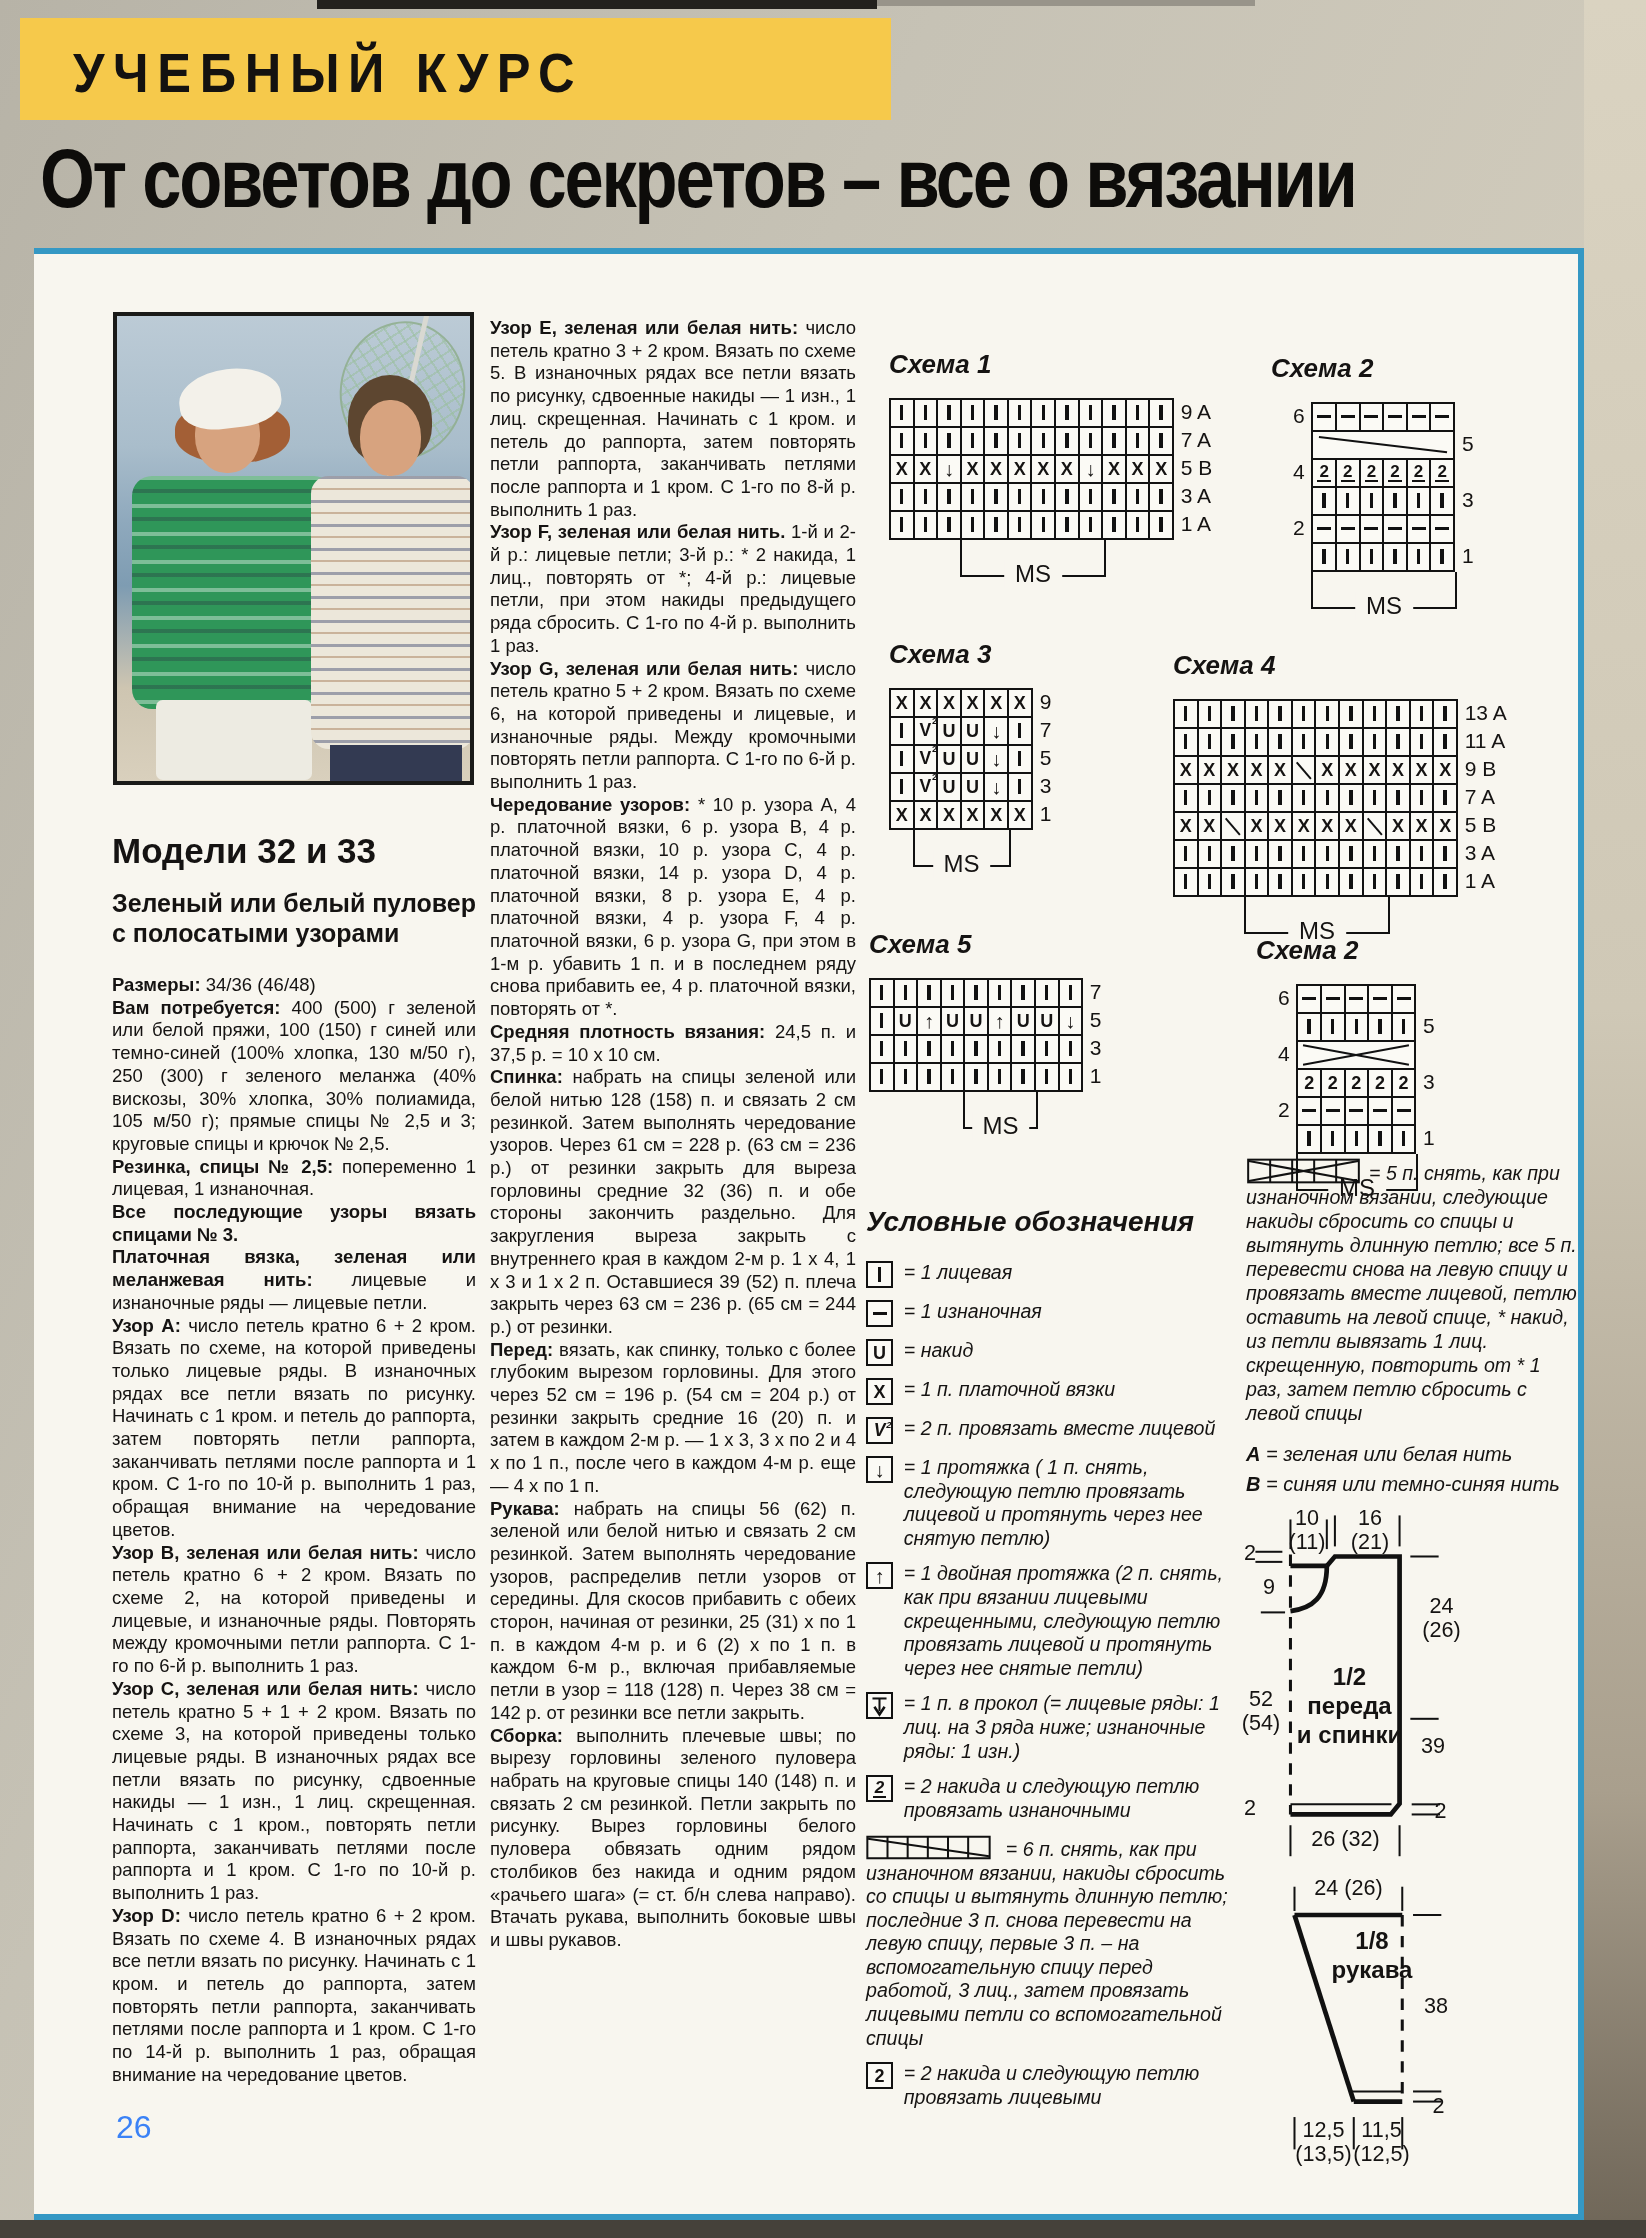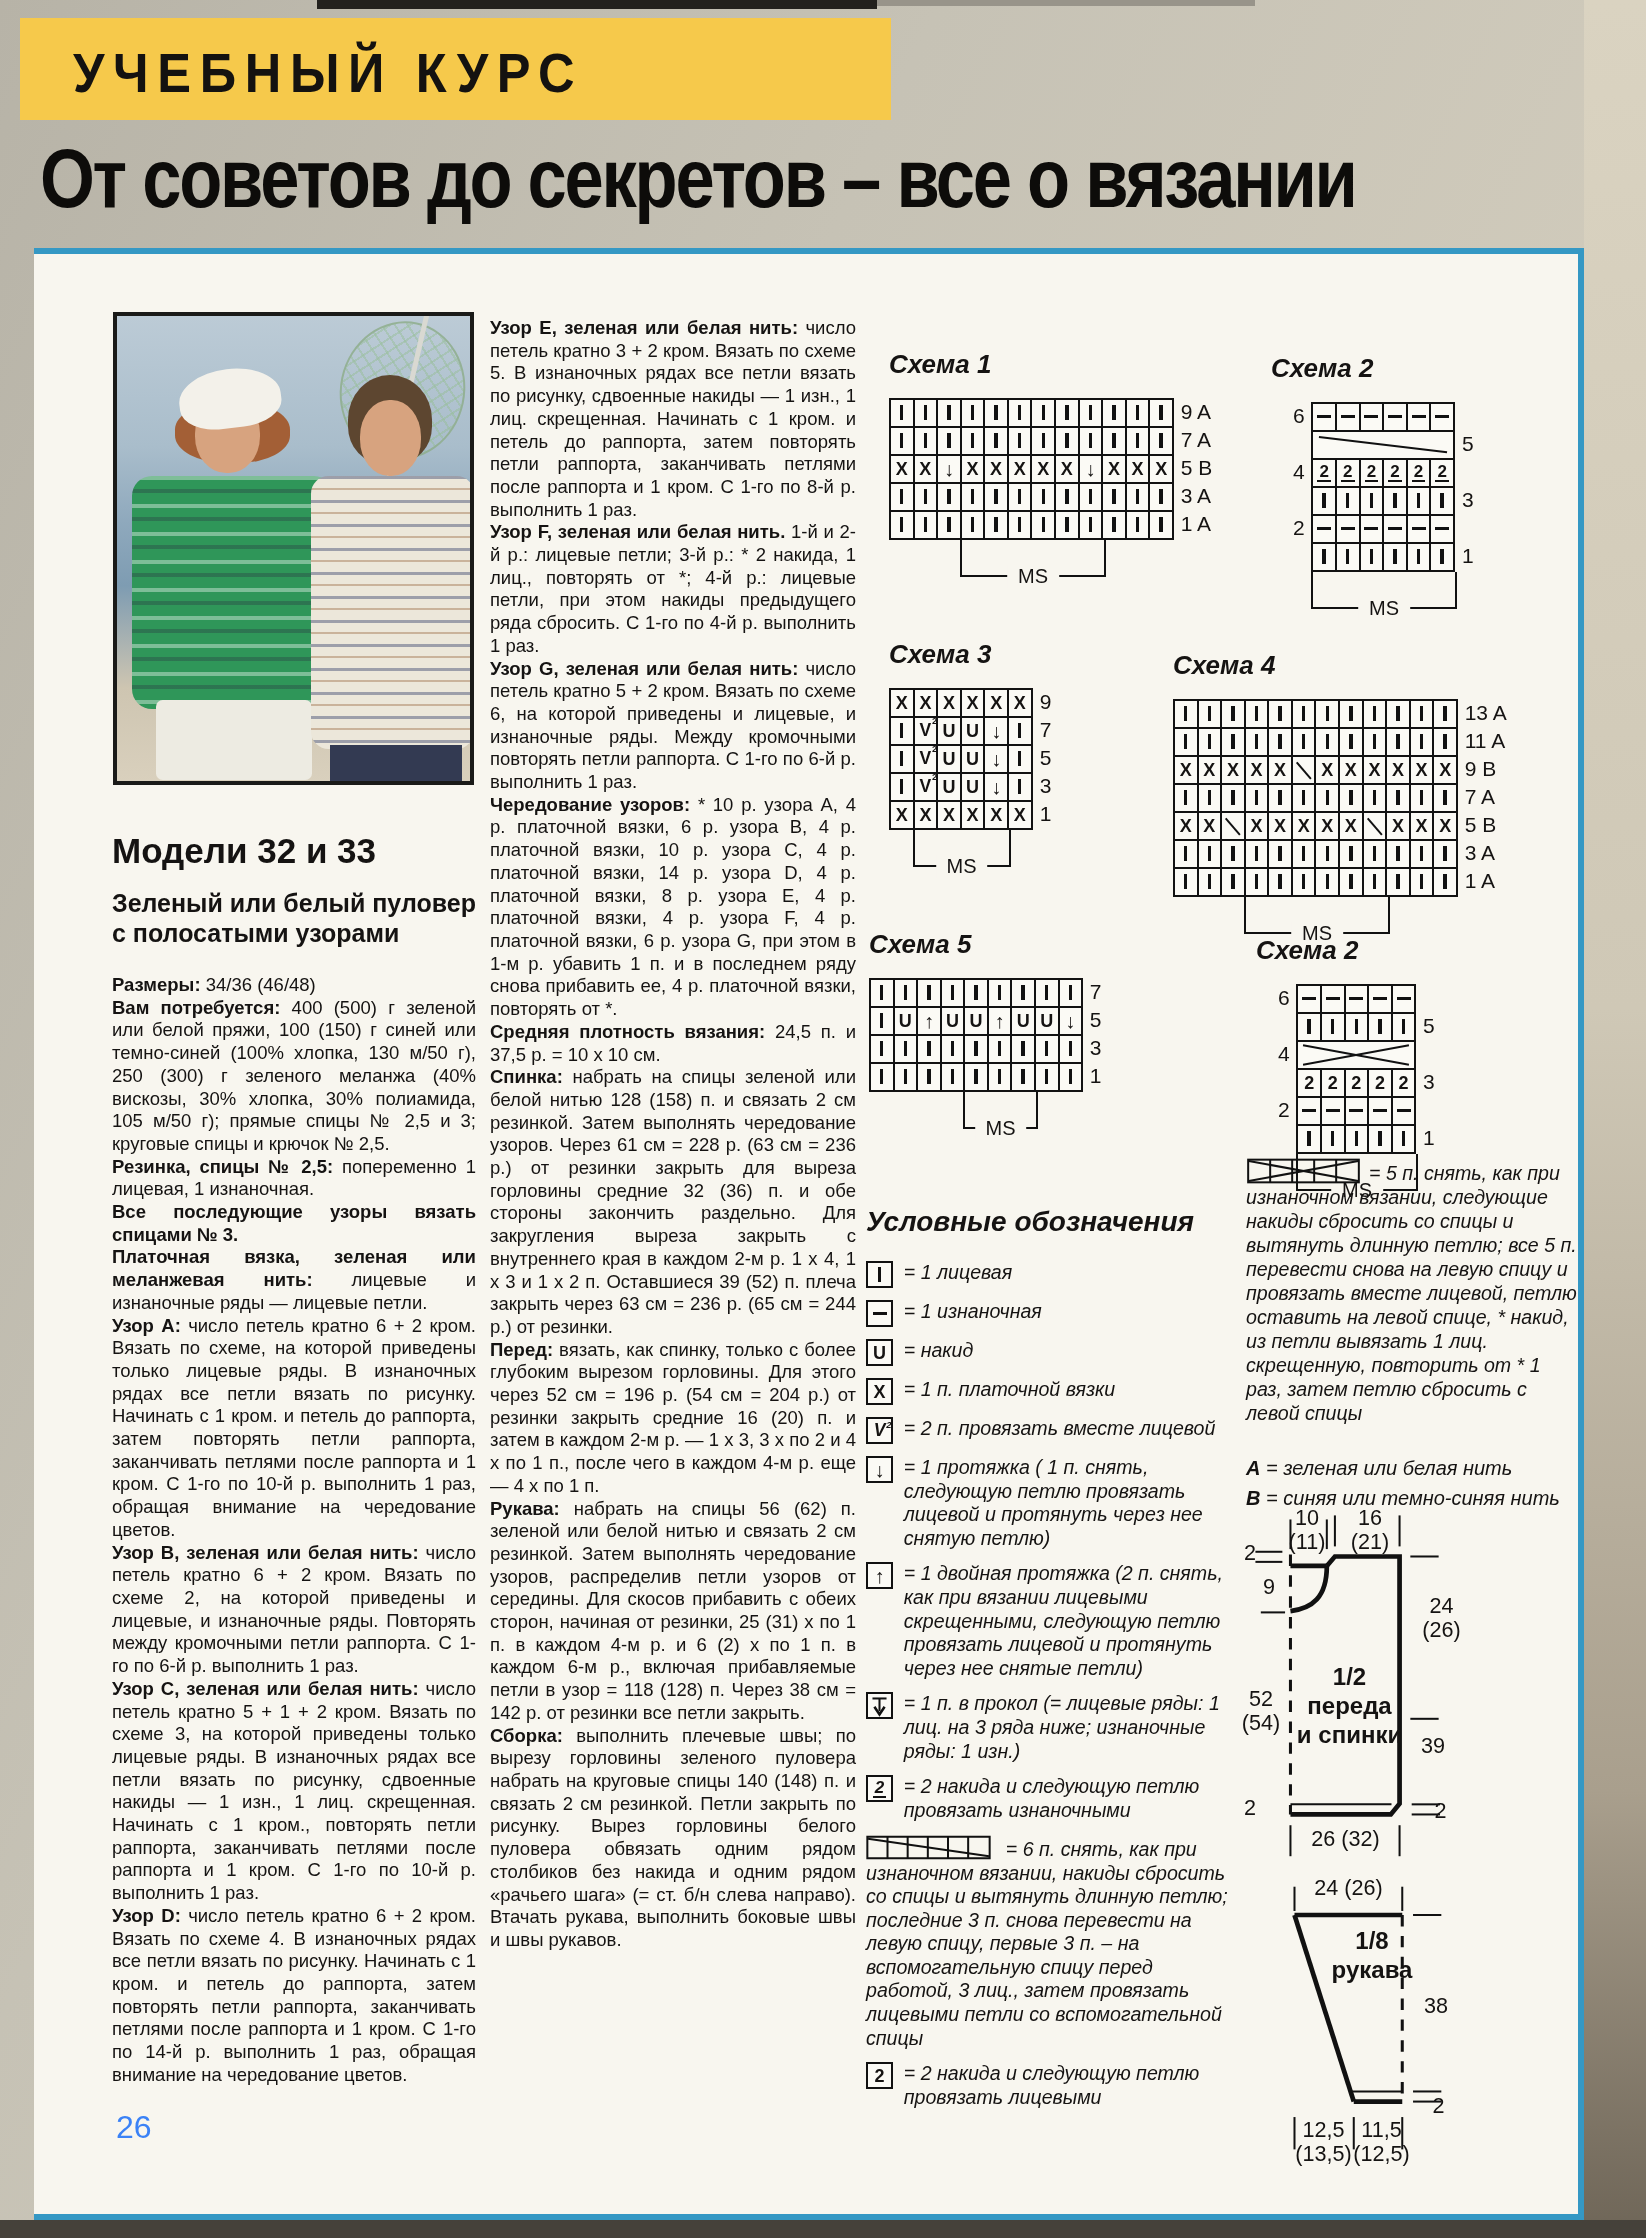--- a/index.html
+++ b/index.html
@@ -58,35 +58,35 @@
   .st{font-weight:700;font-size:18px;line-height:1;font-style:normal;}
   .st.ar{font-size:20px;}
   .v2{position:relative;font-weight:700;font-size:17.5px;}
   .v2 sup{font-size:9.4px;position:absolute;top:-5.4px;right:-6px;}
   .u2{font-weight:700;font-size:17px;border-bottom:2.7px solid #111;padding:0 2px 0.7px 2px;line-height:1;}
   .cs{display:block;width:100%;height:100%;}
   .cs line{stroke:#111;stroke-width:3.2;}
   .gutter div{height:28px;display:flex;align-items:center;font-size:21px;padding:0 6.7px;white-space:nowrap;}
   .gl div{justify-content:flex-end;min-width:27px;}
   .ms{height:35px;border-left:2px solid #111;border-right:2px solid #111;border-bottom:2px solid #111;position:relative;}
-  .ms span{position:absolute;left:50%;bottom:-13.5px;transform:translateX(-50%);background:#f8f6ef;padding:0 10.8px;font-size:20px;}
+  .ms span{position:absolute;left:50%;bottom:-13.5px;transform:translateX(-50%);background:#f8f6ef;padding:0 10.8px;font-size:24px;}
   
   .legend{position:absolute;left:866px;top:1206px;width:376px;}
   .legend-title{font-style:italic;font-weight:700;font-size:28px;margin-bottom:23px;}
   .litem{display:flex;gap:10.8px;margin:0 0 12px 0;font-style:italic;font-size:19.6px;line-height:23.6px;}
   .litem .lsym{flex:0 0 auto;}
   .lsym{width:27px;height:27px;box-sizing:border-box;border:2px solid #111;display:flex;align-items:center;justify-content:center;background:#fbfaf5;}
   .litem.wide{display:block;}
   .litem.wide .lsym-wide{display:inline-block;vertical-align:-5.4px;margin-right:9.4px;}
   .lsym-wide svg{display:block;}
   .lsym-wide line,.lsym-wide rect{stroke:#111;fill:none;}
   
   .notes{position:absolute;left:1246px;top:1157px;width:333px;font-style:italic;font-size:19.6px;line-height:24px;}
   .notes .lsym-wide{display:inline-block;vertical-align:-5.4px;margin-right:8px;}
-  .ckey{margin-top:28px;font-style:italic;font-size:20px;line-height:30px;}
+  .ckey{margin-top:14px;font-style:italic;font-size:20px;line-height:30px;}
   .ckey b{font-weight:700;}
   
   .schem{position:absolute;}
   .schem svg{position:absolute;left:0;top:0;}
   .out{stroke:#111;stroke-width:7;fill:none;}
   .thin{stroke:#111;stroke-width:3;fill:none;}
   .dash{stroke:#111;stroke-width:4.5;fill:none;stroke-dasharray:17 14;}
   .slabel{position:absolute;font-size:21.6px;line-height:24px;white-space:pre-line;text-align:center;}
   .stitle{position:absolute;font-weight:700;font-size:24px;line-height:29px;white-space:pre-line;text-align:center;}
 </style>

